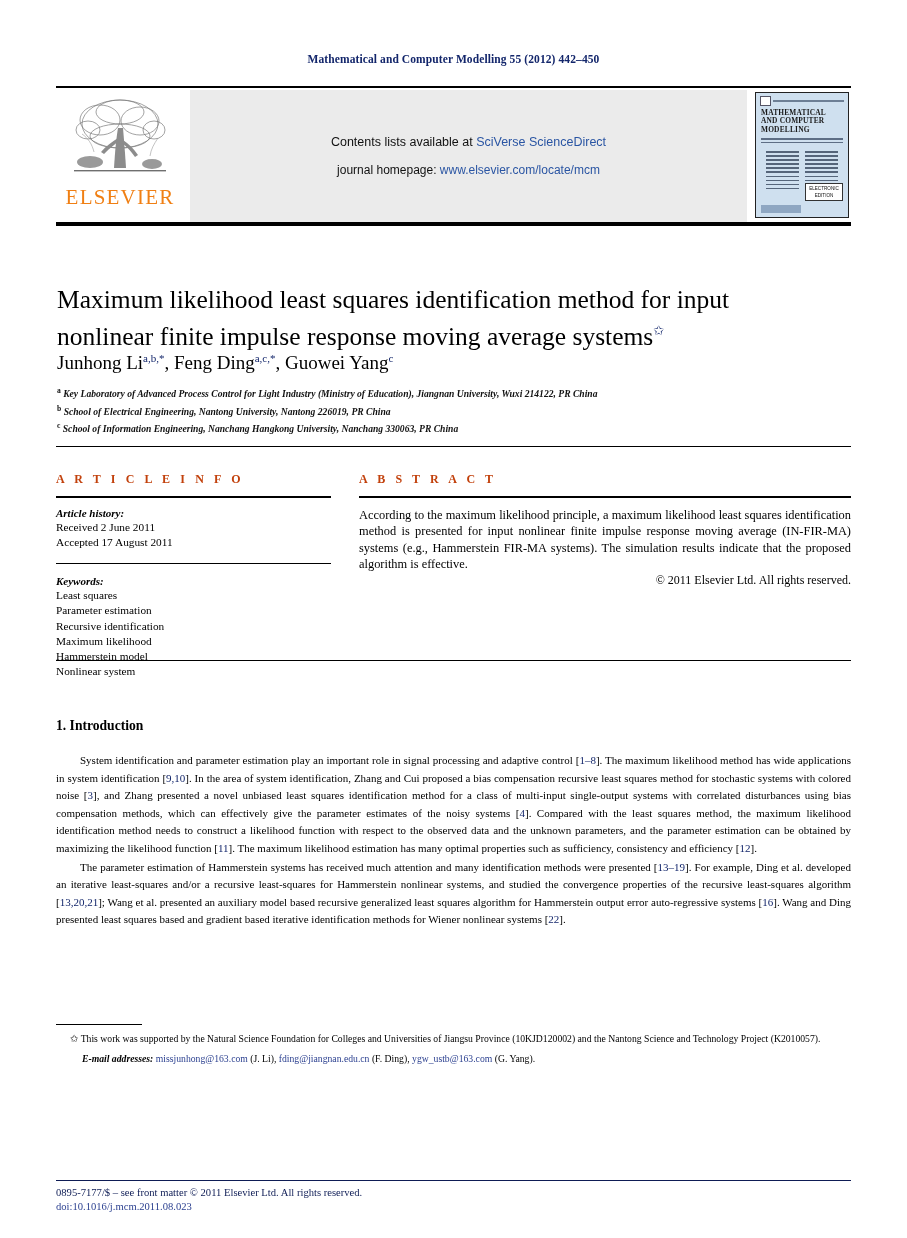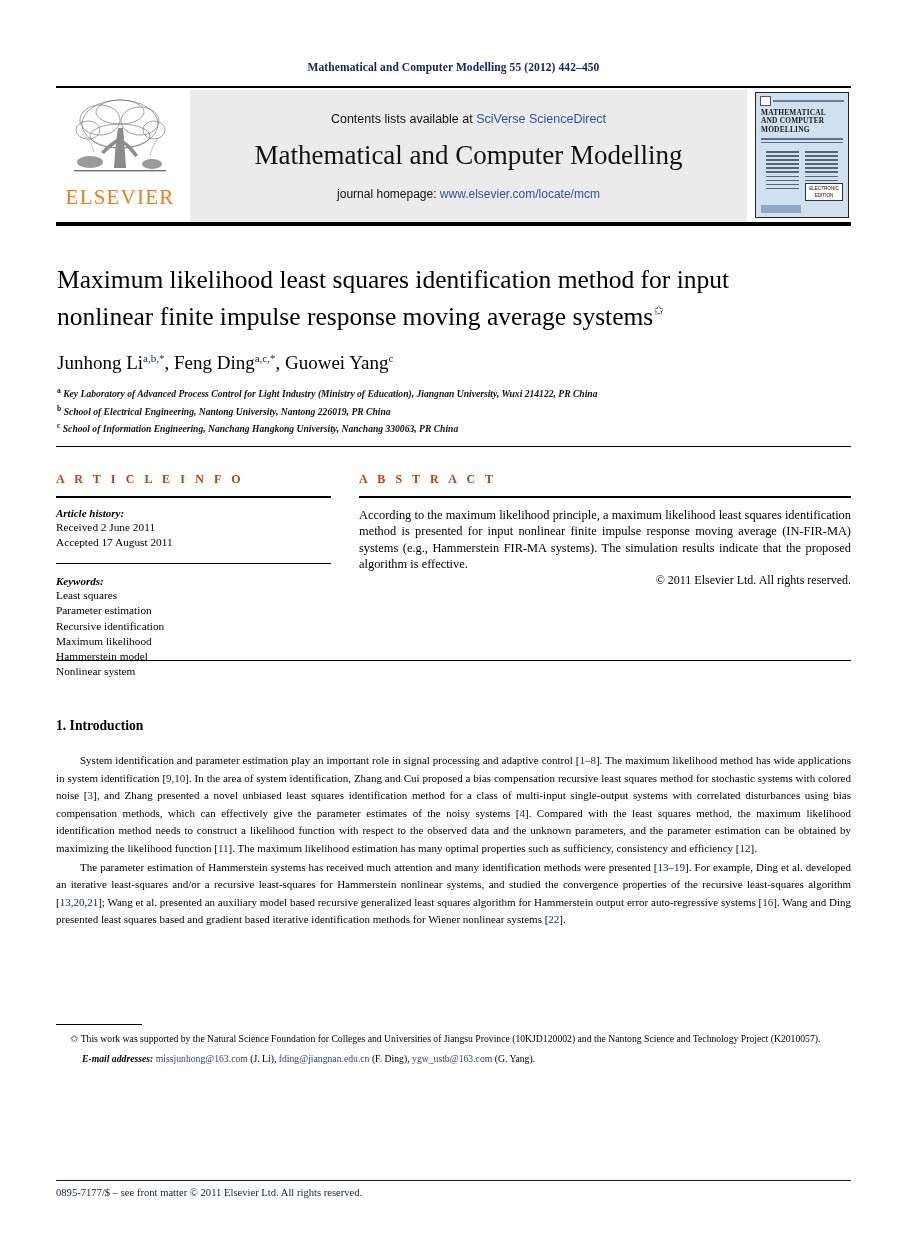--- a/index.html
+++ b/index.html
@@ -1,21 +1,21 @@
 <!DOCTYPE html>
 <html><head>
 <meta charset="utf-8">
 <style>
   html,body{margin:0;padding:0;}
   body{
     width:907px;height:1238px;background:#ffffff;
     font-family:"Liberation Serif", serif;color:#000;
     position:relative;overflow:hidden;
   }
-  .page{position:absolute;inset:0;padding:12px;}
+  .page{position:absolute;inset:0;padding:4px;}
 
   
   .runhead{
     text-align:center;font-family:"Liberation Serif",serif;
     font-weight:bold;font-size:11.5px;color:#13266b;
     padding-top:49px;letter-spacing:.1px;
   }
 
   
   .masthead{
@@ -54,21 +54,21 @@
     display:flex;gap:6px;}
   .cover .cv-col{flex:1;}
   .cover .cv-col div{height:1.5px;background:#55657a;margin-bottom:2.6px;}
   .cover .cv-badge{position:absolute;right:5px;bottom:16px;width:36px;height:15px;
     border:1px solid #333;background:#fff;font-size:4.6px;line-height:7px;
     text-align:center;font-family:"Liberation Sans",sans-serif;color:#111;padding-top:1px;}
   .cover .cv-foot{position:absolute;left:5px;bottom:4px;width:40px;height:8px;background:#8fa7c2;}
 
   
   .title{
-    position:absolute;left:57px;top:264px;width:760px;
+    position:absolute;left:57px;top:284px;width:760px;
     font-size:25.5px;line-height:31px;color:#000;
   }
   .title .star{font-size:13px;vertical-align:super;color:#13266b;}
   .authors{
     position:absolute;left:57px;top:352px;width:760px;font-size:19px;color:#000;
   }
   .authors sup{font-size:11px;color:#13266b;}
   .affils{position:absolute;left:57px;top:384px;width:790px;}
   .affils div{font-size:9.6px;font-style:italic;font-weight:bold;line-height:14.5px;color:#111;}
   .affils sup{font-style:normal;font-size:7.6px;}
@@ -152,21 +152,20 @@
             <path d="M90 44 C86 50 83 55 82 62"></path>
           </g>
         </svg>
         <div class="elsevier-word">ELSEVIER</div>
       </div>
 
       <div class="center-box">
         <div class="contents-line">
           <span>Contents lists available at </span><a href="#">SciVerse ScienceDirect</a>
         </div>
-        <div class="journal-title">Mathematical and Computer Modelling</div>
         <div class="homepage-line">
           <span>journal homepage: </span><a href="#">www.elsevier.com/locate/mcm</a>
         </div>
       </div>
 
       <div class="cover-box">
         <div class="cover">
           <div class="cv-top">
               <span class="cv-sq"></span>
               <span class="cv-tinytext"></span>
@@ -287,15 +286,16 @@
       <a href="#">fding@jiangnan.edu.cn</a>
       <span>(F. Ding)</span>,
       <a href="#">ygw_ustb@163.com</a>
       <span>(G. Yang)</span>.
     </div>
   </div>
 
   <div class="issn-rule"></div>
   <div class="issn">
     <div>0895-7177/$ – see front matter © 2011 Elsevier Ltd. All rights reserved.</div>
+    <div class="doi">doi:10.1016/j.mcm.2011.08.023</div>
   </div>
 
 </div>
 
 </body></html>

